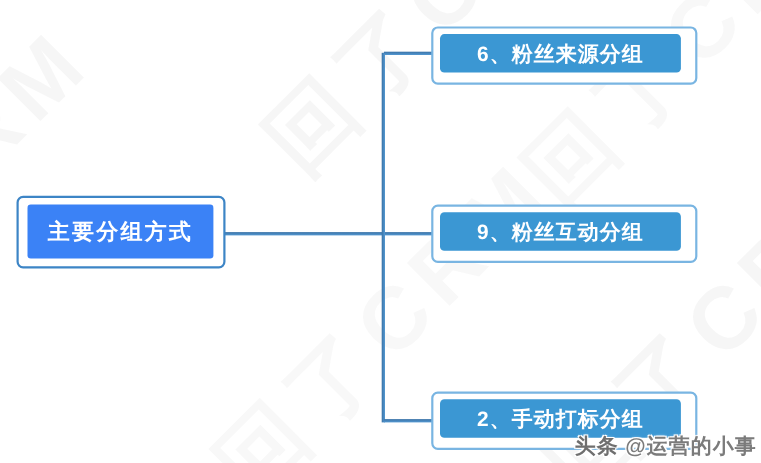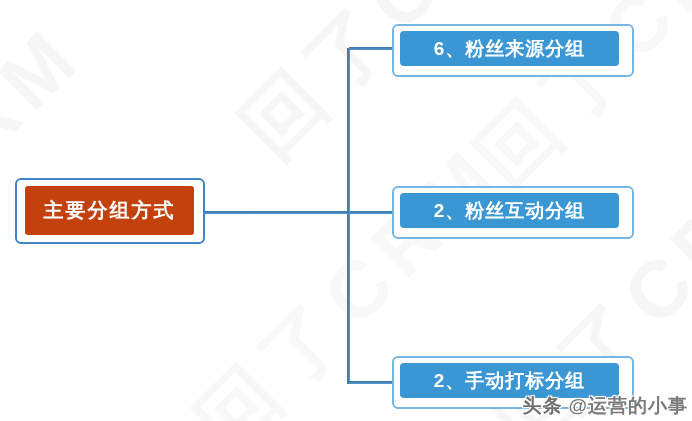--- a/index.html
+++ b/index.html
@@ -45,21 +45,21 @@
     background:#fff;
     box-sizing:border-box;
   }
   .node-root{
     left:15px; top:178px; width:190px; height:66px;
     border:2px solid #3d85c6;
     border-radius:6px;
   }
   .node-root .fill{
     position:absolute; left:8px; right:9px; top:6px; bottom:7px;
-    background:#c2410c;
+    background:#3b82f6;
     border-radius:3px;
     display:flex; align-items:center; justify-content:center;
     color:#fff; font-weight:bold; font-size:20px; letter-spacing:2px;
   }
   .node-branch{
     left:392px; width:242px; height:53px;
     border:2px solid #79b5e2;
     border-radius:6px;
   }
   .nb1{top:24px;}
@@ -107,21 +107,21 @@
   <div class="conn conn-bot"></div>
 
   <div class="node node-root">
     <div class="fill">主要分组方式</div>
   </div>
 
   <div class="node node-branch nb1">
     <div class="fill">6、粉丝来源分组</div>
   </div>
   <div class="node node-branch nb2">
-    <div class="fill">2、粉丝互动分组</div>
+    <div class="fill">9、粉丝互动分组</div>
   </div>
   <div class="node node-branch nb3">
     <div class="fill">2、手动打标分组</div>
   </div>
 
   <div class="credit">
     <span class="logo">头条</span>
     <span>@运营的小事</span>
   </div>
 

